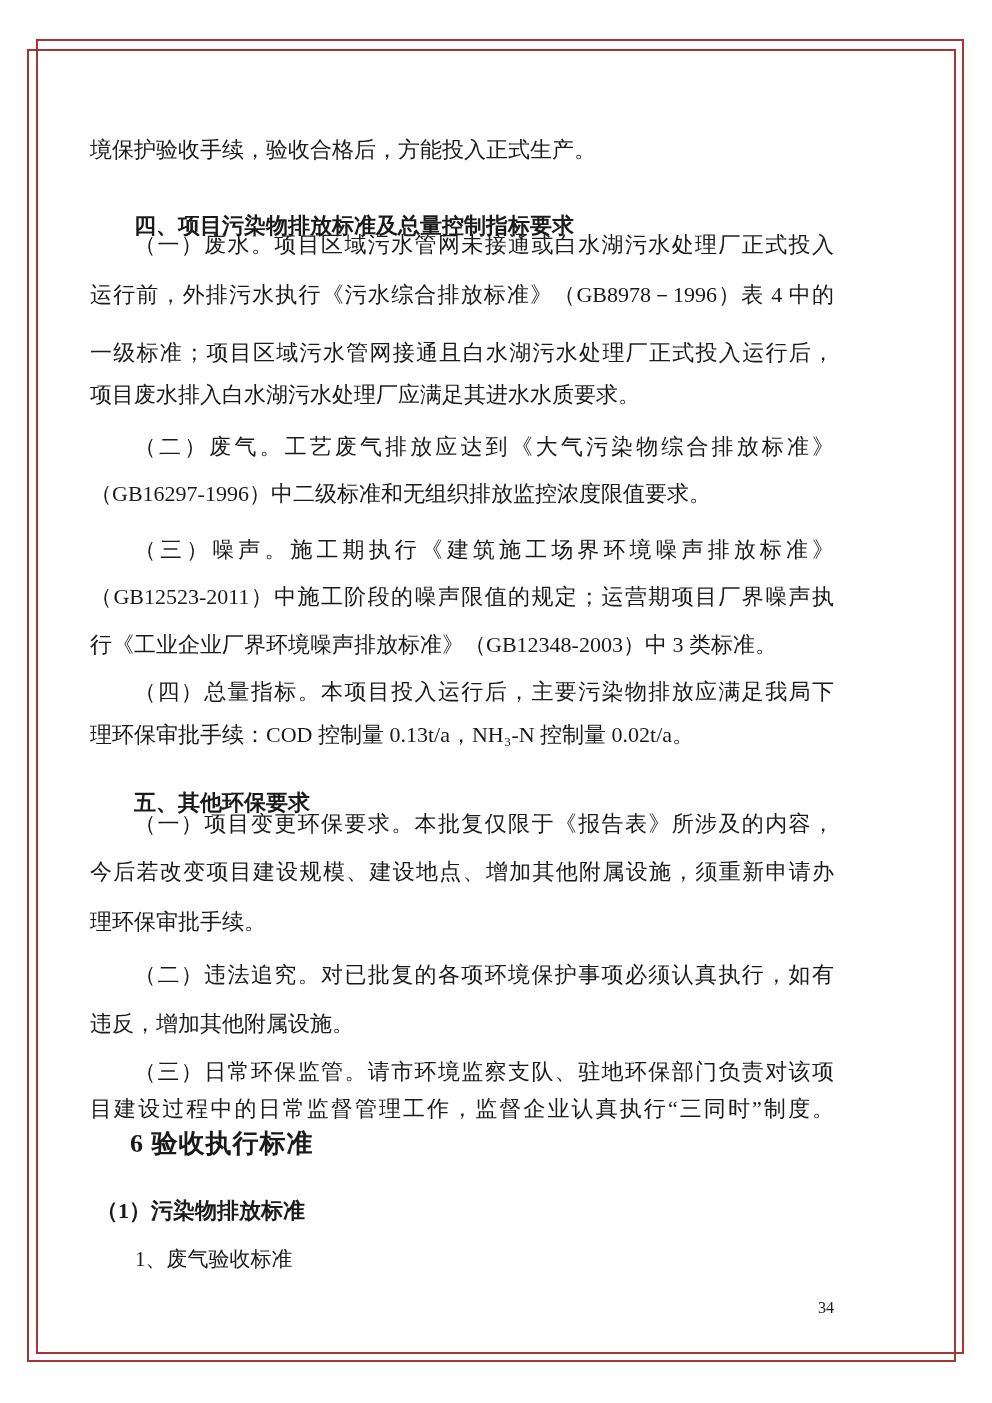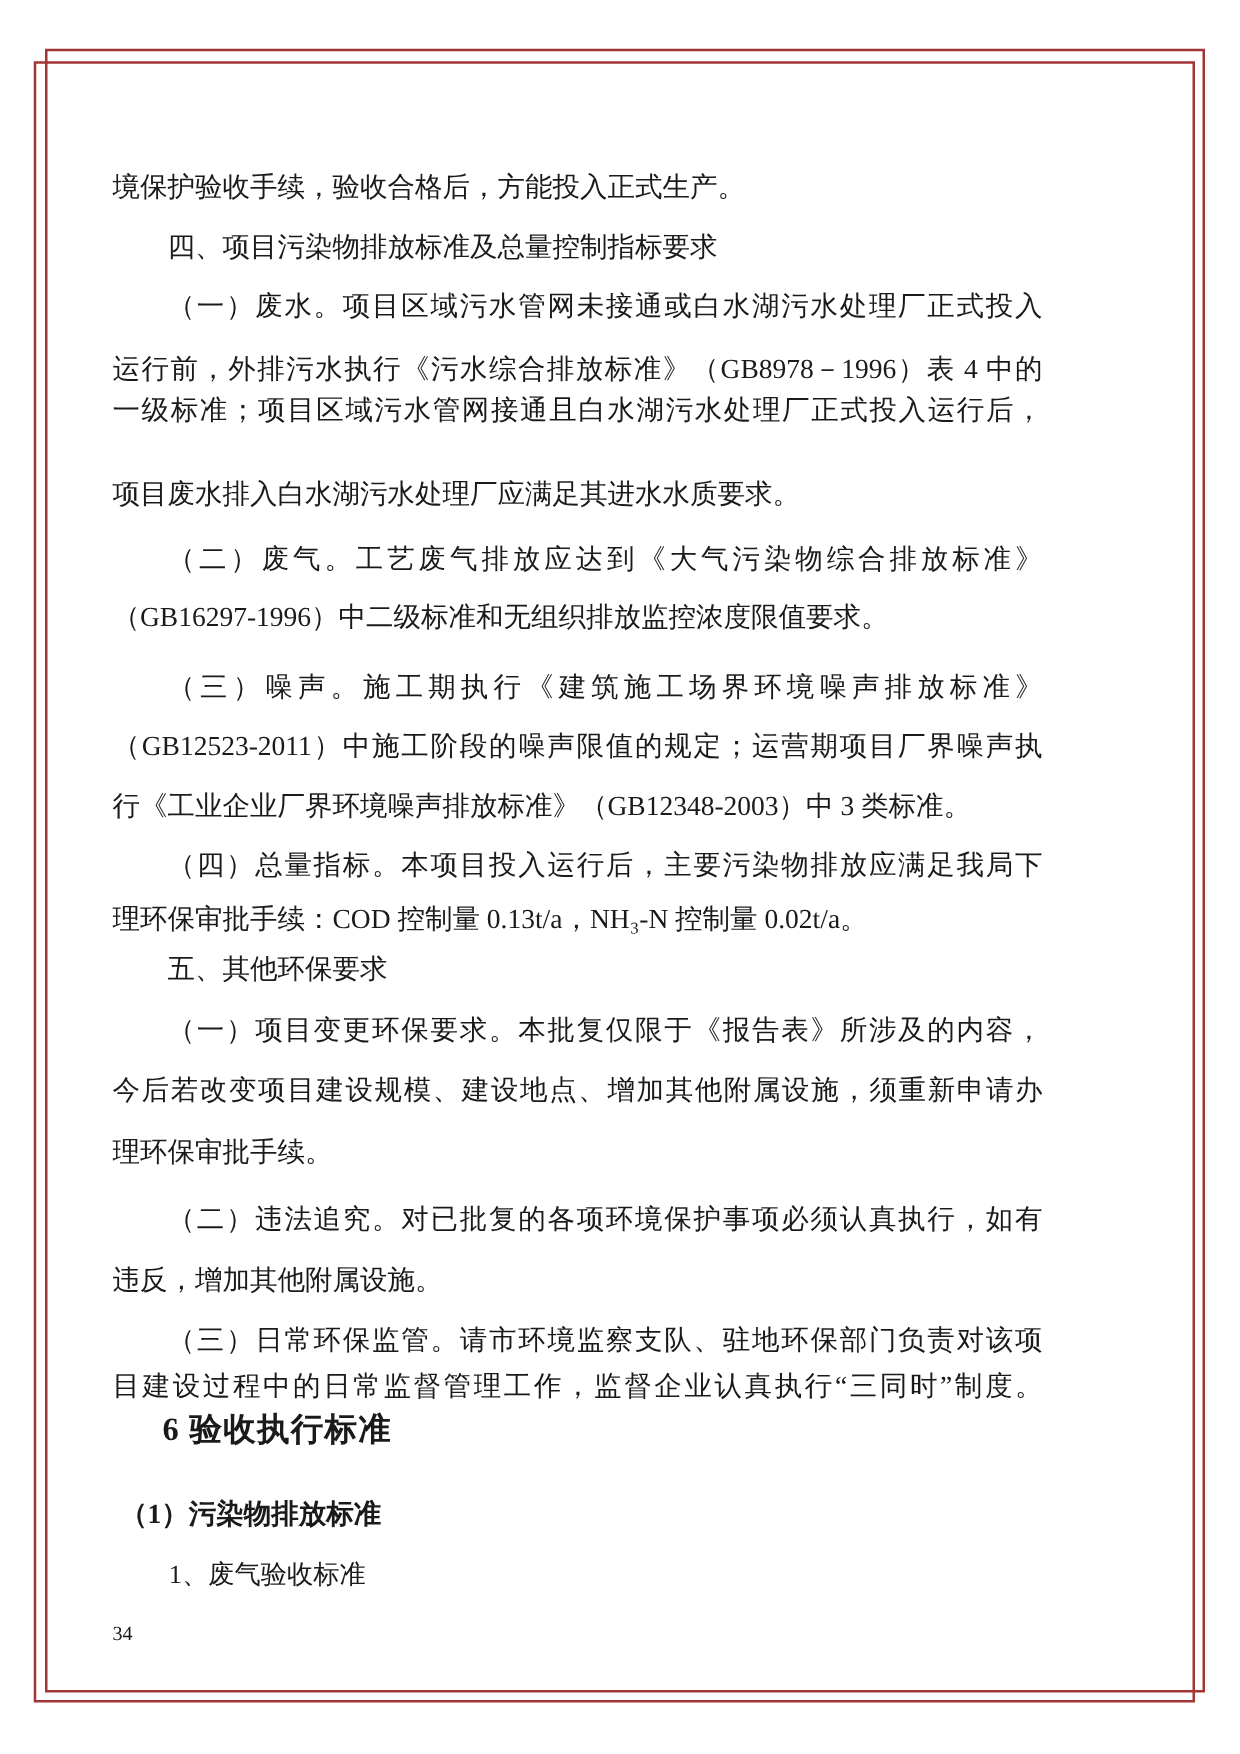--- a/index.html
+++ b/index.html
@@ -19,42 +19,42 @@
   
   .ln{
     position:absolute;
     left:90px;width:744px;
     font-size:22px;line-height:27px;
     box-sizing:border-box;
     white-space:normal;
   }
   .ind{padding-left:44px;}
   .jy{text-align:justify;text-align-last:justify;}
-  .b{font-weight:normal;}
+  .b{font-weight:bold;margin-top:28px;}
   .h6{font-size:26px;font-weight:bold;letter-spacing:1px;margin-left:40px;}
   .h23{font-weight:bold;padding-left:6px;}
   .h24{padding-left:45px;font-size:21px;}
   .pgnum{
     position:absolute;left:90px;top:1299px;width:744px;
-    text-align:left;font-size:16px;
+    text-align:right;font-size:16px;
   }
 </style>
 </head>
 <body>
 
 <div class="page" style="color: rgb(26, 26, 26);">
 
   <div class="frame frame-a" style="border-color: rgb(162, 53, 53);"></div>
   <div class="frame frame-b" style="border-color: rgb(162, 53, 53);"></div>
 
   <div class="ln" style="top:136px">境保护验收手续，验收合格后，方能投入正式生产。</div>
   <div class="ln ind b" style="top:184px">四、项目污染物排放标准及总量控制指标要求</div>
   <div class="ln ind jy" style="top:231px">（一）废水。项目区域污水管网未接通或白水湖污水处理厂正式投入</div>
   <div class="ln jy" style="top:281px">运行前，外排污水执行《污水综合排放标准》（GB8978－1996）表 4 中的</div>
-  <div class="ln jy" style="top:314px">一级标准；项目区域污水管网接通且白水湖污水处理厂正式投入运行后，</div>
+  <div class="ln jy" style="top:339px">一级标准；项目区域污水管网接通且白水湖污水处理厂正式投入运行后，</div>
   <div class="ln ind jy" style="top:433px">（二）废气。工艺废气排放应达到《大气污染物综合排放标准》</div>
   <div class="ln" style="top:381px">项目废水排入白水湖污水处理厂应满足其进水水质要求。</div>
   <div class="ln" style="top:480px">（GB16297-1996）中二级标准和无组织排放监控浓度限值要求。</div>
   <div class="ln ind jy" style="top:536px">（三）噪声。施工期执行《建筑施工场界环境噪声排放标准》</div>
   <div class="ln jy" style="top:583px">（GB12523-2011）中施工阶段的噪声限值的规定；运营期项目厂界噪声执</div>
   <div class="ln" style="top:631px">行《工业企业厂界环境噪声排放标准》（GB12348-2003）中 3 类标准。</div>
   <div class="ln ind jy" style="top:678px">（四）总量指标。本项目投入运行后，主要污染物排放应满足我局下</div>
   <div class="ln" style="top:721px">理环保审批手续：COD 控制量 0.13t/a，NH₃-N 控制量 0.02t/a。</div>
   <div class="ln ind b" style="top:761px">五、其他环保要求</div>
   <div class="ln ind jy" style="top:810px">（一）项目变更环保要求。本批复仅限于《报告表》所涉及的内容，</div>

